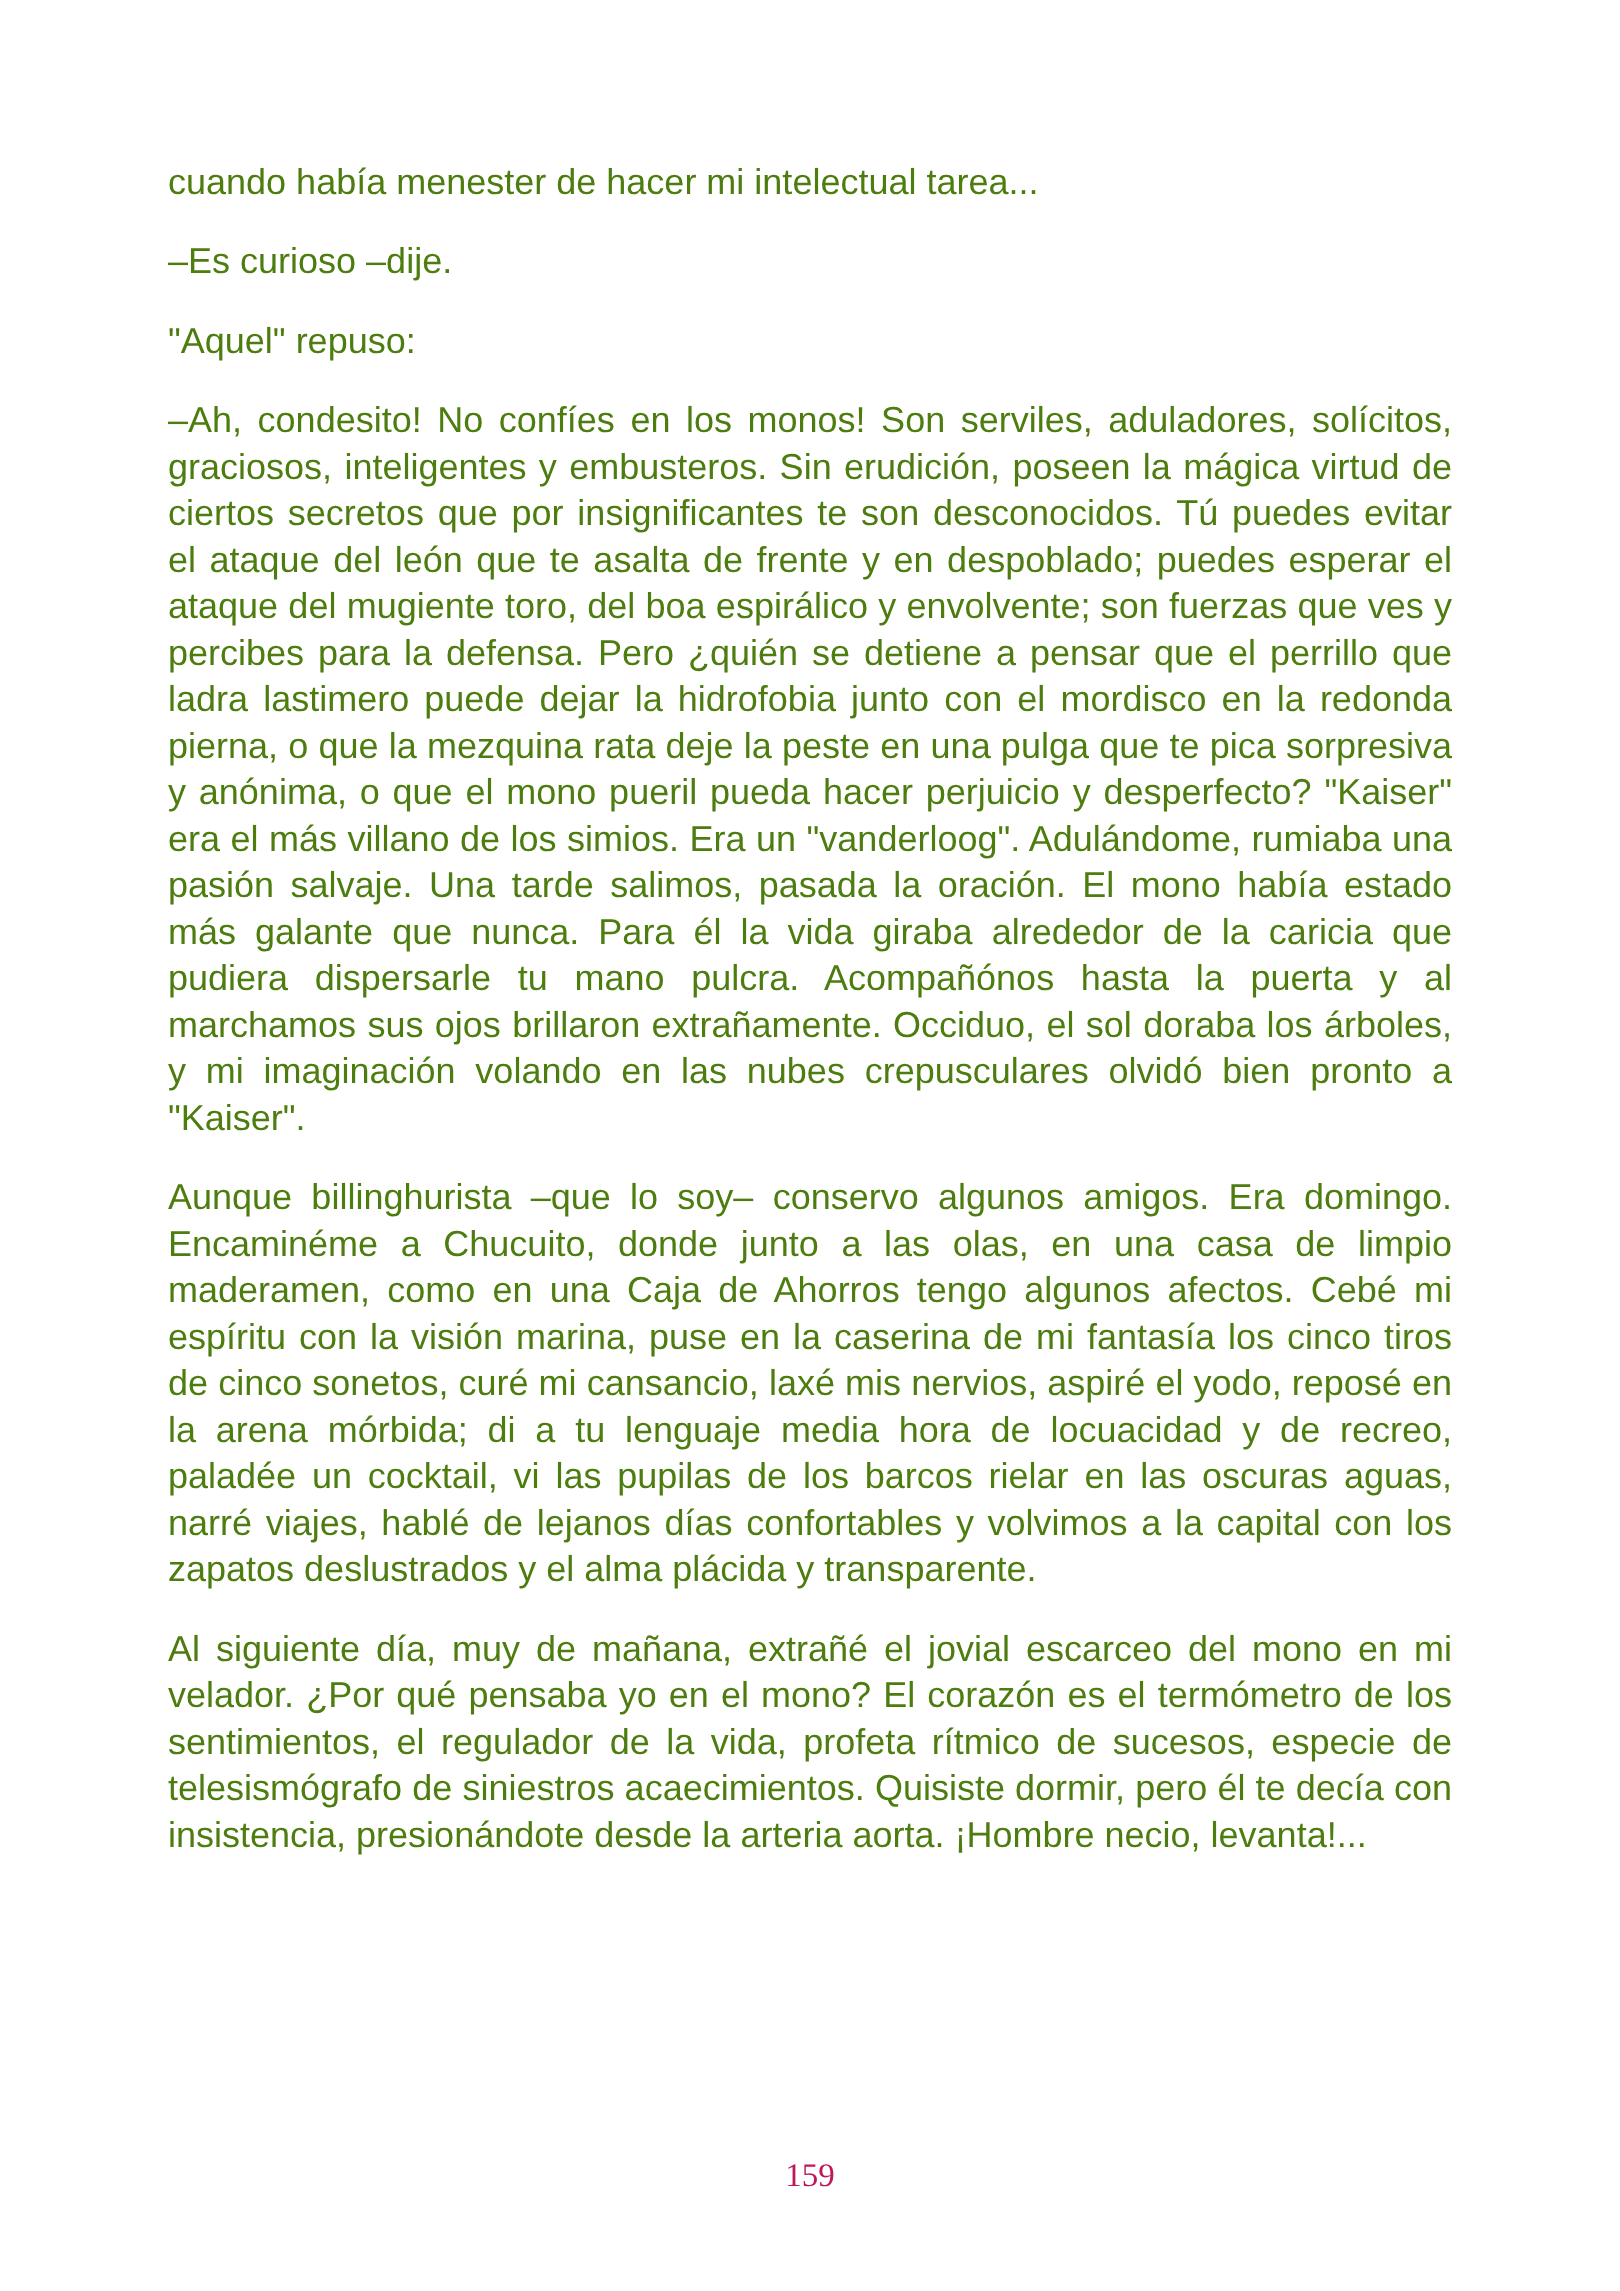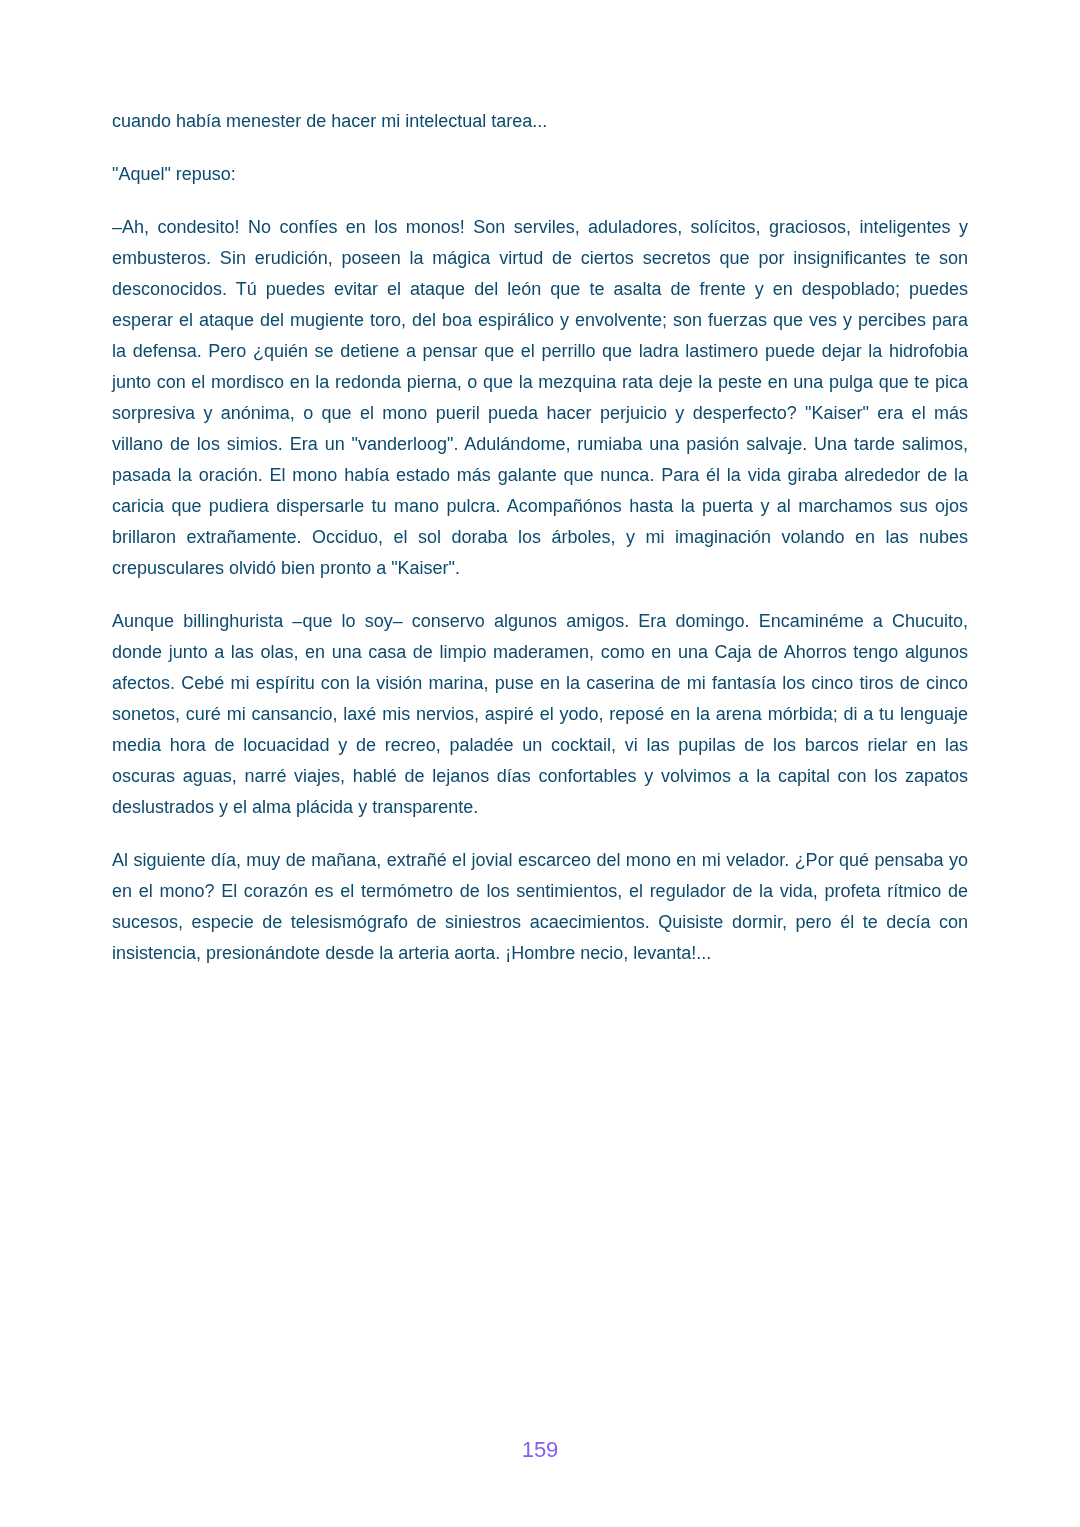--- a/index.html
+++ b/index.html
@@ -16,57 +16,58 @@
     box-sizing: border-box;
   }
   .text-column {
     position: absolute;
     left: 112px;
     top: 106px;
     width: 856px;
   }
   .para {
     font-family: "Liberation Sans", sans-serif;
-    font-size: 18px;
+    font-size: 24px;
     line-height: 31px;
-    color: #0c4a6e;
+    color: #4d7c0f;
     text-align: justify;
     text-justify: inter-word;
     margin: 0 0 22px 0;
     -webkit-hyphens: none;
     hyphens: none;
     word-spacing: 0px;
   }
   .para:last-child {
     margin-bottom: 16px;
   }
   .para.no-justify {
     text-align: left;
   }
   .page-number {
     position: absolute;
     left: 0;
     right: 0;
     top: 1437px;
     text-align: center;
-    font-family: Liberation Sans, sans-serif;
+    font-family: Liberation Serif, serif;
     font-size: 22px;
     line-height: 26px;
-    color: #8b5cf6;
+    color: #be185d;
   }
 </style>
 </head>
 <body>
 
 <div class="page">
 
   <div class="text-column">
 
     <p class="para no-justify">cuando había menester de hacer mi intelectual tarea...</p>
 
+    <p class="para no-justify">–Es curioso –dije.</p>
 
     <p class="para no-justify">"Aquel" repuso:</p>
 
     <p class="para">–Ah, condesito! No confíes en los monos! Son serviles, aduladores, solícitos, graciosos, inteligentes y embusteros. Sin erudición, poseen la mágica virtud de ciertos secretos que por insignificantes te son desconocidos. Tú puedes evitar el ataque del león que te asalta de frente y en despoblado; puedes esperar el ataque del mugiente toro, del boa espirálico y envolvente; son fuerzas que ves y percibes para la defensa. Pero ¿quién se detiene a pensar que el perrillo que ladra lastimero puede dejar la hidrofobia junto con el mordisco en la redonda pierna, o que la mezquina rata deje la peste en una pulga que te pica sorpresiva y anónima, o que el mono pueril pueda hacer perjuicio y desperfecto? "Kaiser" era el más villano de los simios. Era un "vanderloog". Adulándome, rumiaba una pasión salvaje. Una tarde salimos, pasada la oración. El mono había estado más galante que nunca. Para él la vida giraba alrededor de la caricia que pudiera dispersarle tu mano pulcra. Acompañónos hasta la puerta y al marchamos sus ojos brillaron extrañamente. Occiduo, el sol doraba los árboles, y mi imaginación volando en las nubes crepusculares olvidó bien pronto a "Kaiser".</p>
 
     <p class="para">Aunque billinghurista –que lo soy– conservo algunos amigos. Era domingo. Encaminéme a Chucuito, donde junto a las olas, en una casa de limpio maderamen, como en una Caja de Ahorros tengo algunos afectos. Cebé mi espíritu con la visión marina, puse en la caserina de mi fantasía los cinco tiros de cinco sonetos, curé mi cansancio, laxé mis nervios, aspiré el yodo, reposé en la arena mórbida; di a tu lenguaje media hora de locuacidad y de recreo, paladée un cocktail, vi las pupilas de los barcos rielar en las oscuras aguas, narré viajes, hablé de lejanos días confortables y volvimos a la capital con los zapatos deslustrados y el alma plácida y transparente.</p>
 
     <p class="para">Al siguiente día, muy de mañana, extrañé el jovial escarceo del mono en mi velador. ¿Por qué pensaba yo en el mono? El corazón es el termómetro de los sentimientos, el regulador de la vida, profeta rítmico de sucesos, especie de telesismógrafo de siniestros acaecimientos. Quisiste dormir, pero él te decía con insistencia, presionándote desde la arteria aorta. ¡Hombre necio, levanta!...</p>
 
   </div>

